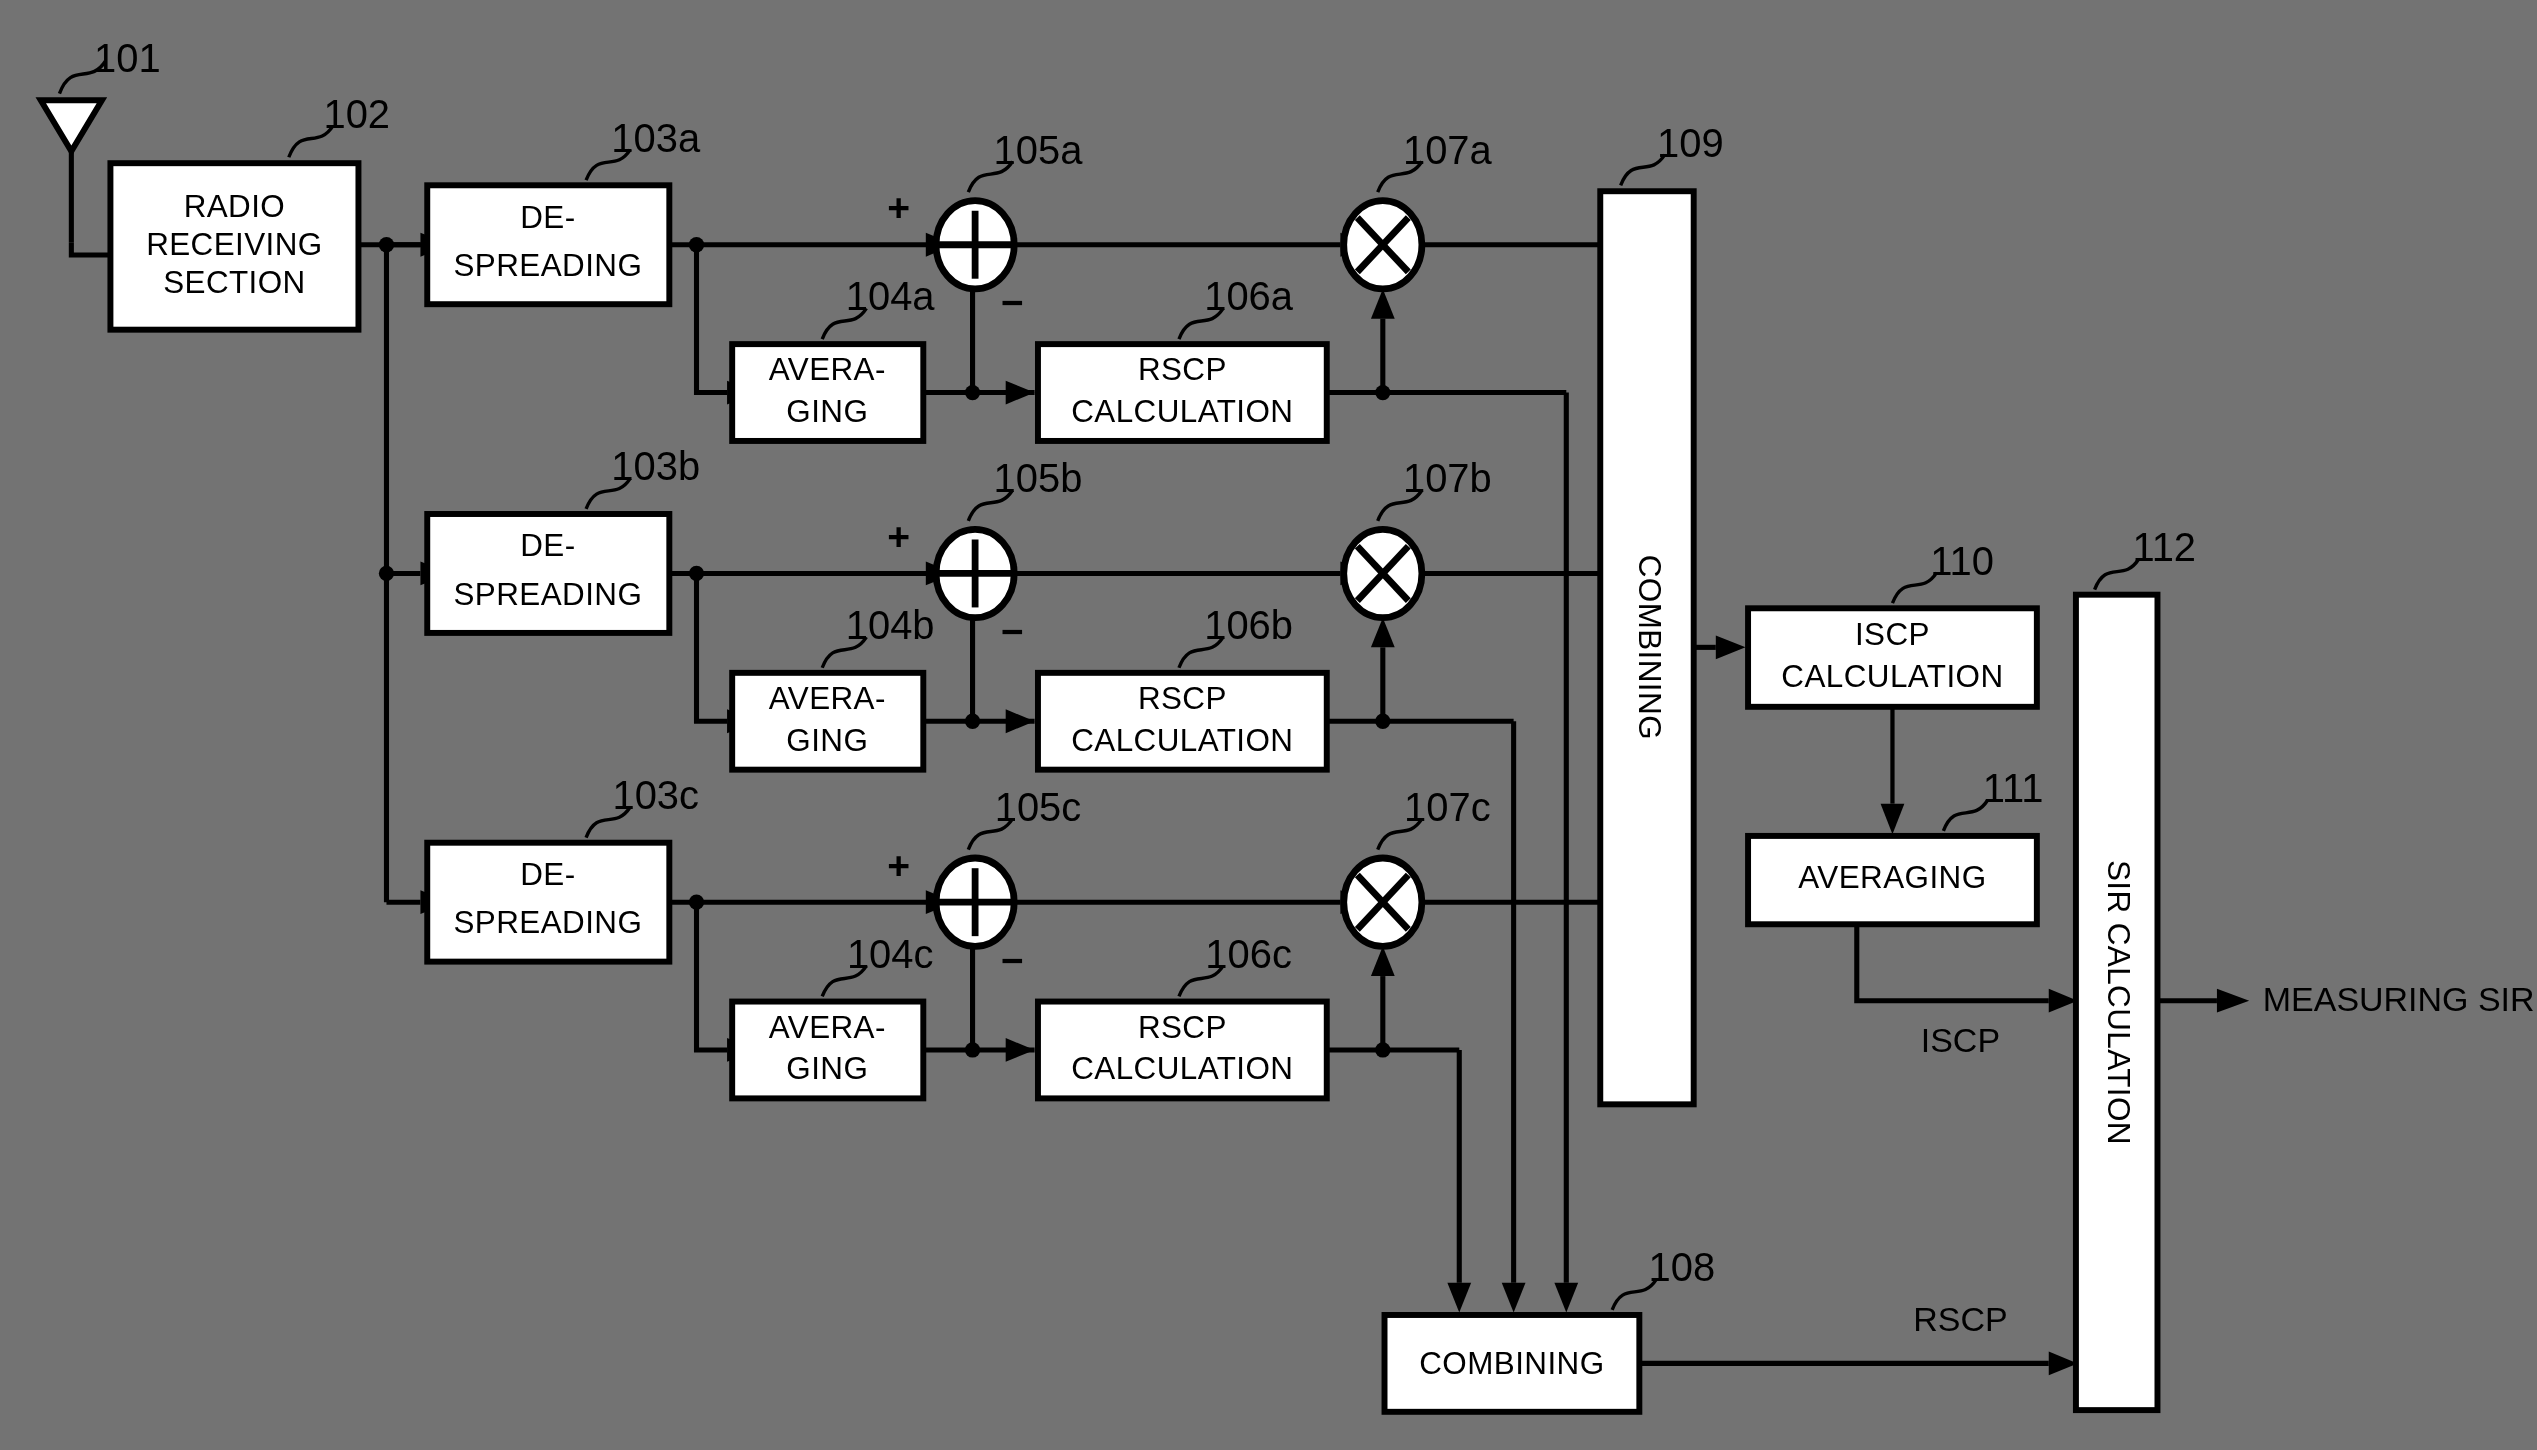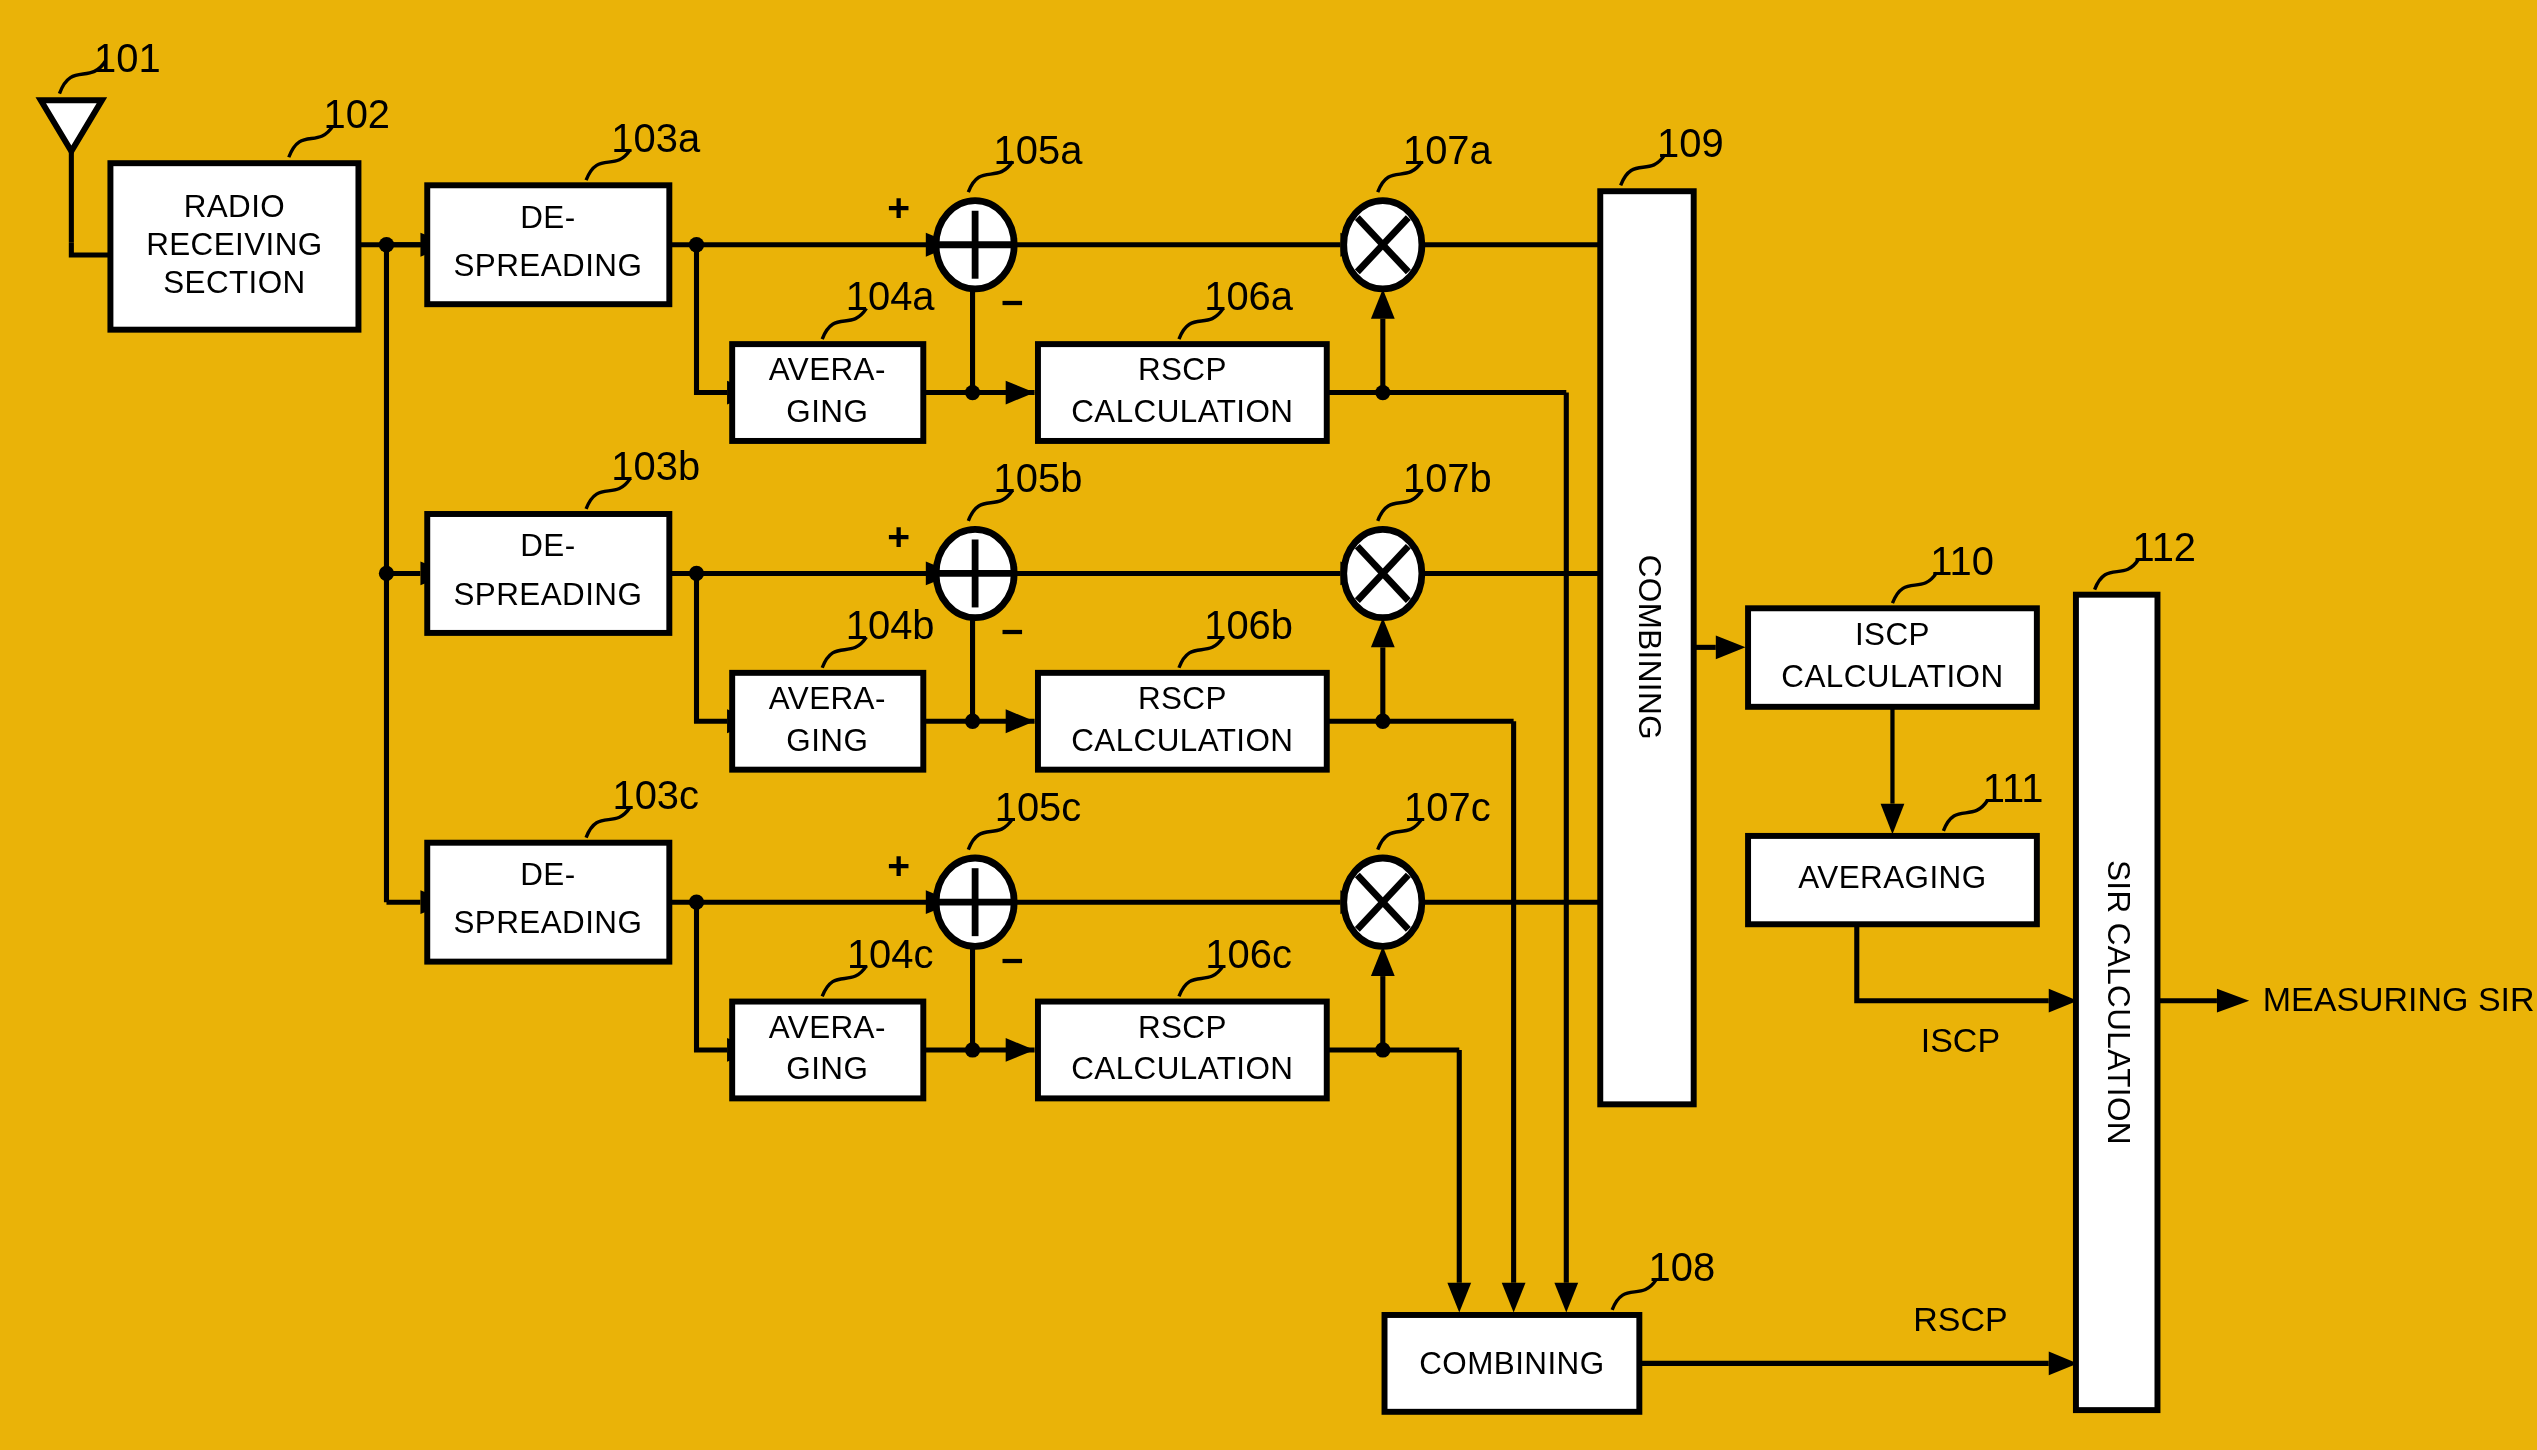--- a/index.html
+++ b/index.html
@@ -1,16 +1,16 @@
 <!DOCTYPE html>
 <html style="font-size:13.6px"><head>
 <meta charset="utf-8">
 <style>
   html,body{margin:0;padding:0;background:#ffffff;}
-  #root{position:relative;width:2538px;height:1451px;background:#eab308;
+  #root{position:relative;width:2538px;height:1451px;background:#737373;
         font-family:"Liberation Sans", sans-serif;}
   svg{position:absolute;top:0;left:0;width:2538px;height:1451px;}
   .blk{fill:#ffffff;stroke:#000000;stroke-width:7;}
   .vblk{fill:#ffffff;stroke:#000000;stroke-width:7;}
   .wire{stroke:#000000;stroke-width:6;fill:none;}
   .wirethin{stroke:#000000;stroke-width:5;fill:none;}
   .lead{stroke:#000000;stroke-width:4;fill:none;}
   .opcirc{fill:#ffffff;stroke:#000000;stroke-width:8;}
   .opglyph{stroke:#000000;stroke-width:8;fill:none;}
   text{font-family:"Liberation Sans", sans-serif;fill:#000000;}

